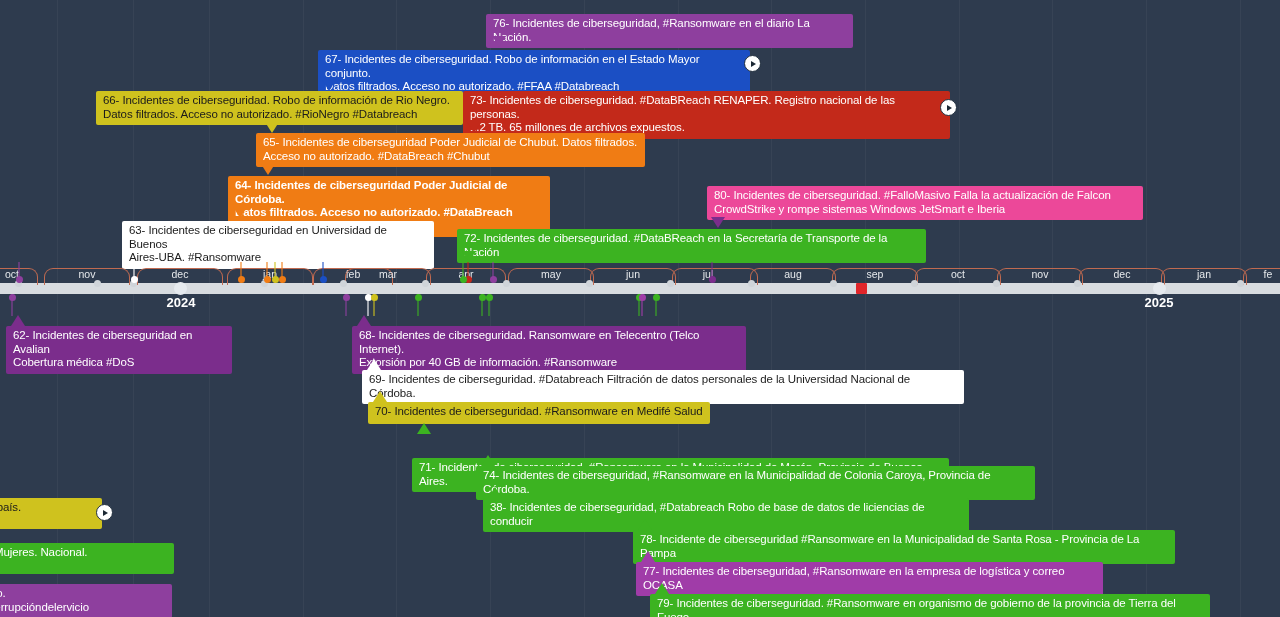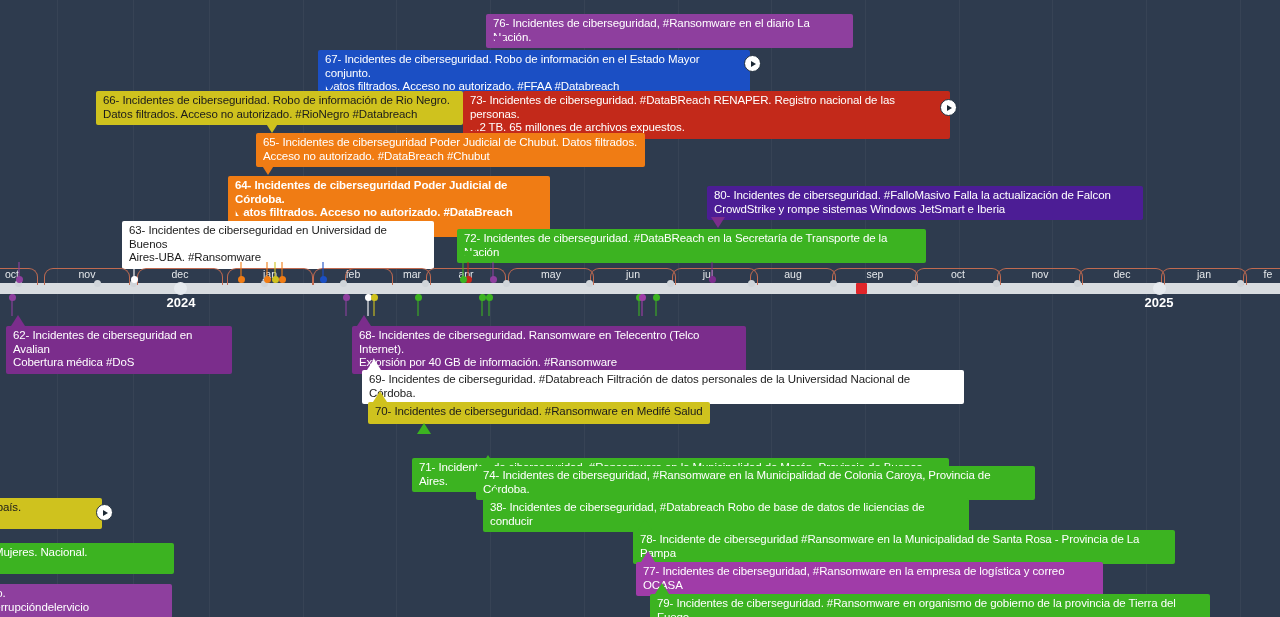--- a/index.html
+++ b/index.html
@@ -179,21 +179,21 @@
       <div class="event" style="left: 463px; top: 91px; width: 487px; min-height: 31px; background: rgb(195, 41, 26); color: rgb(255, 255, 255);">73- Incidentes de ciberseguridad. #DataBReach RENAPER. Registro nacional de las personas.
 1.2 TB. 65 millones de archivos expuestos.</div>
       <div class="tail down" style="left: 467px; top: 122px; border-top-color: rgb(195, 41, 26);"></div>
       <div class="play-icon" style="left: 940px; top: 99px;"></div>
       <div class="event" style="left: 256px; top: 133px; width: 389px; min-height: 31px; background: rgb(240, 124, 20); color: rgb(255, 255, 255);">65- Incidentes de ciberseguridad Poder Judicial de Chubut. Datos filtrados.
 Acceso no autorizado. #DataBreach #Chubut</div>
       <div class="tail down" style="left: 261px; top: 164px; border-top-color: rgb(240, 124, 20);"></div>
       <div class="event" style="left: 228px; top: 176px; width: 322px; min-height: 31px; background: rgb(240, 124, 20); color: rgb(255, 255, 255); font-weight: bold;">64- Incidentes de ciberseguridad Poder Judicial de Córdoba.
 Datos filtrados. Acceso no autorizado. #DataBreach #Cordoba</div>
       <div class="tail down" style="left: 233px; top: 207px; border-top-color: rgb(240, 124, 20);"></div>
-      <div class="event" style="left: 707px; top: 186px; width: 436px; min-height: 31px; background: #4c1d95; color: rgb(255, 255, 255);">80- Incidentes de ciberseguridad. #FalloMasivo Falla la actualización de Falcon
+      <div class="event" style="left: 707px; top: 186px; width: 436px; min-height: 31px; background: #ec4899; color: rgb(255, 255, 255);">80- Incidentes de ciberseguridad. #FalloMasivo Falla la actualización de Falcon
 CrowdStrike y rompe sistemas Windows JetSmart e Iberia</div>
       <div class="tail down" style="left: 711px; top: 217px; border-top-color: rgb(123, 45, 140);"></div>
       <div class="event light" style="left: 122px; top: 221px; width: 312px; min-height: 31px; background: rgb(255, 255, 255); color: rgb(27, 27, 27);">63- Incidentes de ciberseguridad en Universidad de Buenos
 Aires-UBA. #Ransomware</div>
       <div class="tail down" style="left: 371px; top: 252px; border-top-color: rgb(255, 255, 255);"></div>
       <div class="event" style="left: 457px; top: 229px; width: 469px; min-height: 22px; background: rgb(60, 179, 33); color: rgb(255, 255, 255);">72- Incidentes de ciberseguridad. #DataBReach en la Secretaría de Transporte de la Nación</div>
       <div class="tail down" style="left: 462px; top: 251px; border-top-color: rgb(60, 179, 33);"></div>
     </div>
 
   <div id="axis-band"></div>
@@ -202,21 +202,21 @@
       <div class="month-label" style="left: -14px; width: 52px;">oct</div>
       <div class="month-bracket" style="left: 44px; width: 86px;"></div>
       <div class="month-label" style="left: 44px; width: 86px;">nov</div>
       <div class="month-bracket" style="left: 137px; width: 86px;"></div>
       <div class="month-label" style="left: 137px; width: 86px;">dec</div>
       <div class="month-bracket" style="left: 227px; width: 86px;"></div>
       <div class="month-label" style="left: 227px; width: 86px;">jan</div>
       <div class="month-bracket" style="left: 313px; width: 80px;"></div>
       <div class="month-label" style="left: 313px; width: 80px;">feb</div>
       <div class="month-bracket" style="left: 345px; width: 86px;"></div>
-      <div class="month-label" style="left: 345px; width: 86px; margin-left: 24px;">mar</div>
+      <div class="month-label" style="left: 345px; width: 86px;">mar</div>
       <div class="month-bracket" style="left: 426px; width: 80px;"></div>
       <div class="month-label" style="left: 426px; width: 80px;">apr</div>
       <div class="month-bracket" style="left: 508px; width: 86px;"></div>
       <div class="month-label" style="left: 508px; width: 86px;">may</div>
       <div class="month-bracket" style="left: 590px; width: 86px;"></div>
       <div class="month-label" style="left: 590px; width: 86px;">jun</div>
       <div class="month-bracket" style="left: 672px; width: 86px;"></div>
       <div class="month-label" style="left: 665px; width: 86px;">jul</div>
       <div class="month-bracket" style="left: 750px; width: 86px;"></div>
       <div class="month-label" style="left: 750px; width: 86px;">aug</div>

